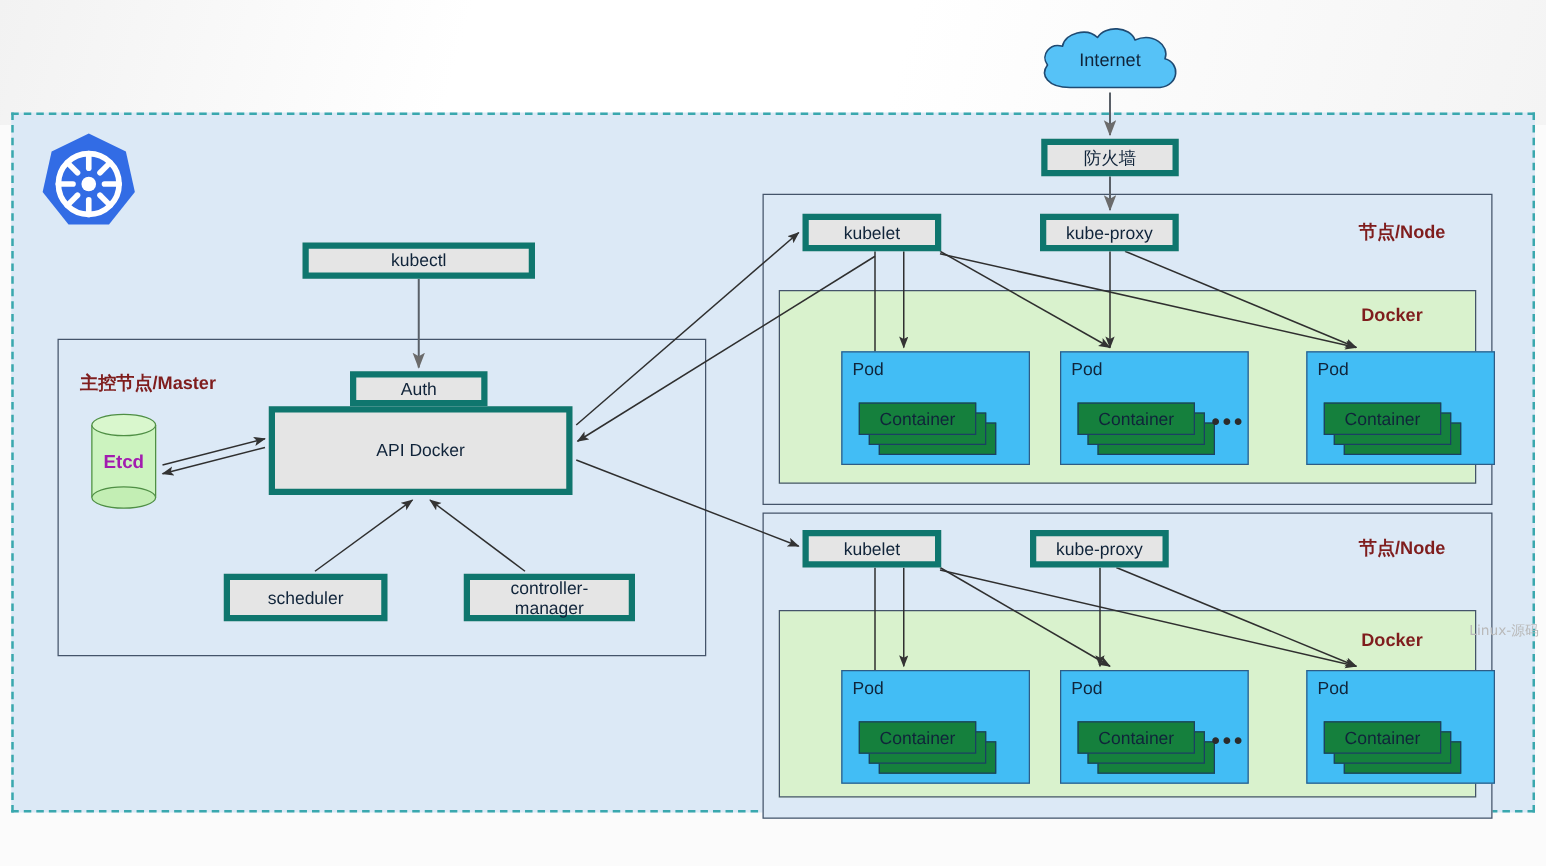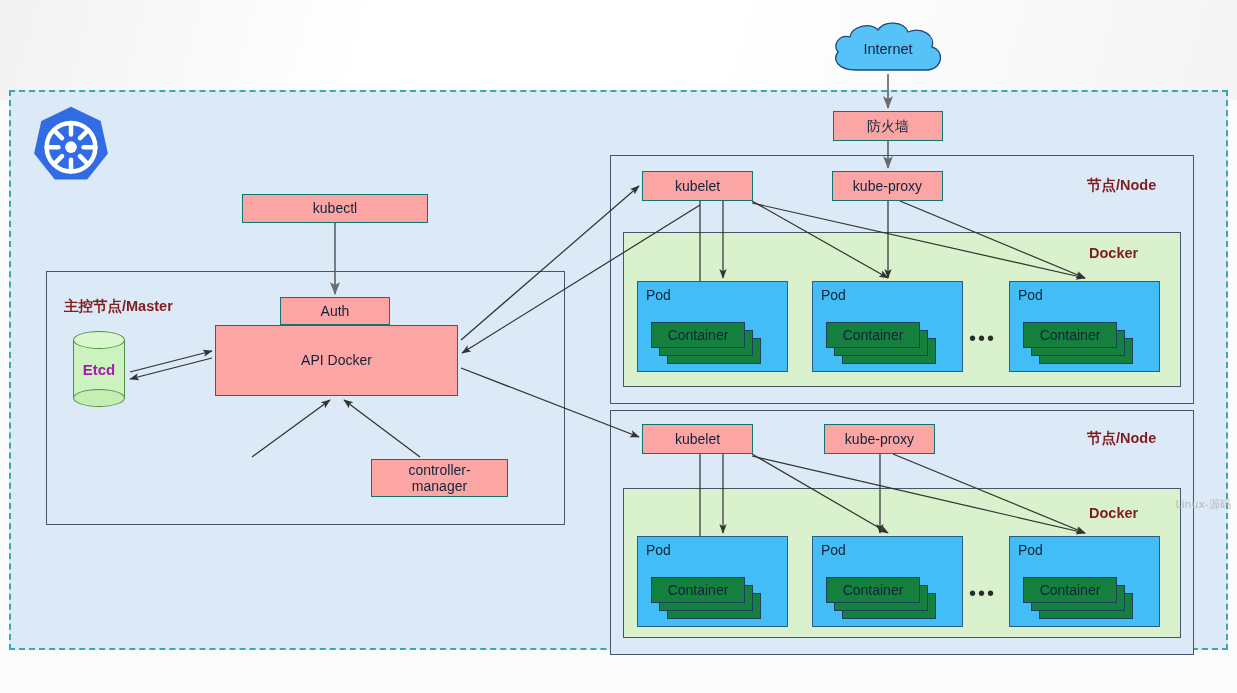--- a/index.html
+++ b/index.html
@@ -46,32 +46,33 @@
     font-weight:bold;
     font-size:14.5px;
     color:#7f1d1d;
     white-space:nowrap;
     z-index:6;
   }
 
   
   .bbox{
     position:absolute;
-    background:#fca5a5;
-    border:1px solid #0f766e;
+    background:#e5e5e5;
+    border:5px solid #0f766e;
     box-sizing:border-box;
     display:flex;align-items:center;justify-content:center;
     font-size:14px;color:#10243a;
     text-align:center;line-height:1.15;
     z-index:6;
   }
   .bbox.pod{
     display:block;
     background:#42bdf5;
     border:1px solid #2e5c86;
+    margin-left:36px;
   }
   .pod-label{
     position:absolute;left:8px;top:5px;
     font-size:14px;color:#10243a;
     z-index:7;
   }
   
   .cstack{position:absolute;z-index:7;}
   .cstack .lay{
     position:absolute;
@@ -186,20 +187,23 @@
     <span>API Docker</span>
   </div>
 
   <div class="etcd" style="left:73px;top:331px;width:52px;height:76px;">
     <div class="body"></div>
     <div class="cap bot"></div>
     <div class="cap top"></div>
     <div class="txt">Etcd</div>
   </div>
 
+  <div class="bbox" style="left:179px;top:459px;width:131px;height:38px;">
+    <span>scheduler</span>
+  </div>
   <div class="bbox" style="left:371px;top:459px;width:137px;height:38px;flex-direction:column;">
     <span>controller-</span>
     <span>manager</span>
   </div>
 
   <div class="frame node" style="left:610px;top:155px;width:584px;height:249px;"></div>
   <div class="group-label" style="left:1087px;top:176px;">节点/Node</div>
 
   <div class="bbox" style="left:642px;top:171px;width:111px;height:30px;">
     <span>kubelet</span>

